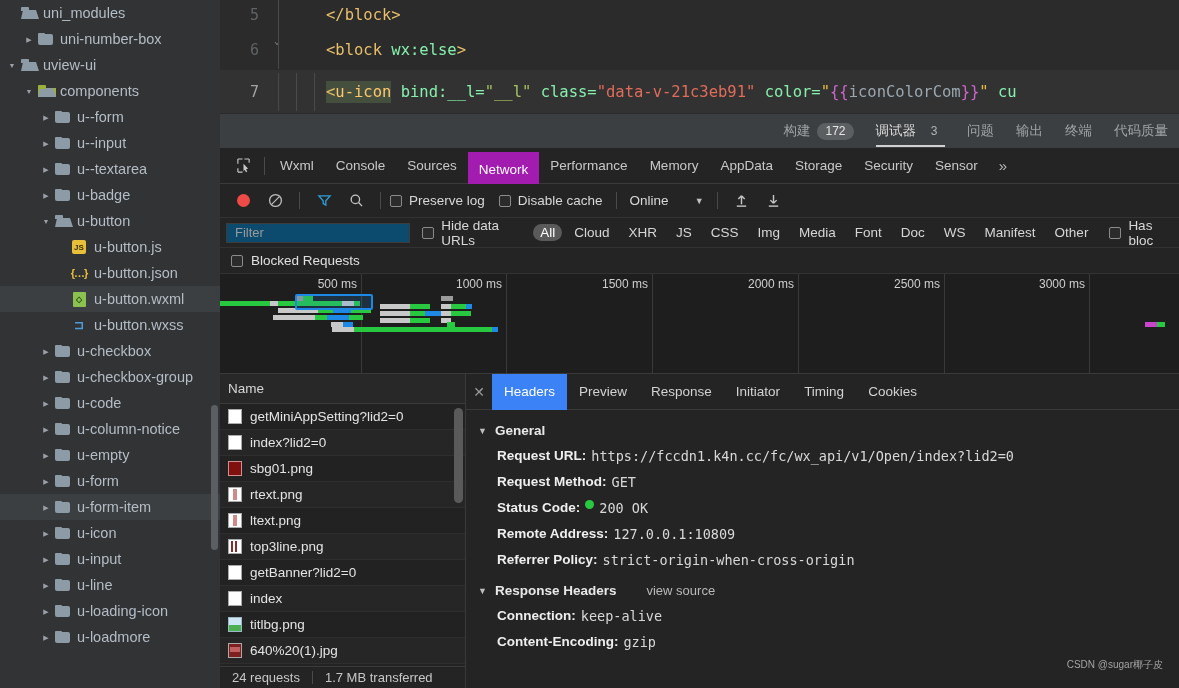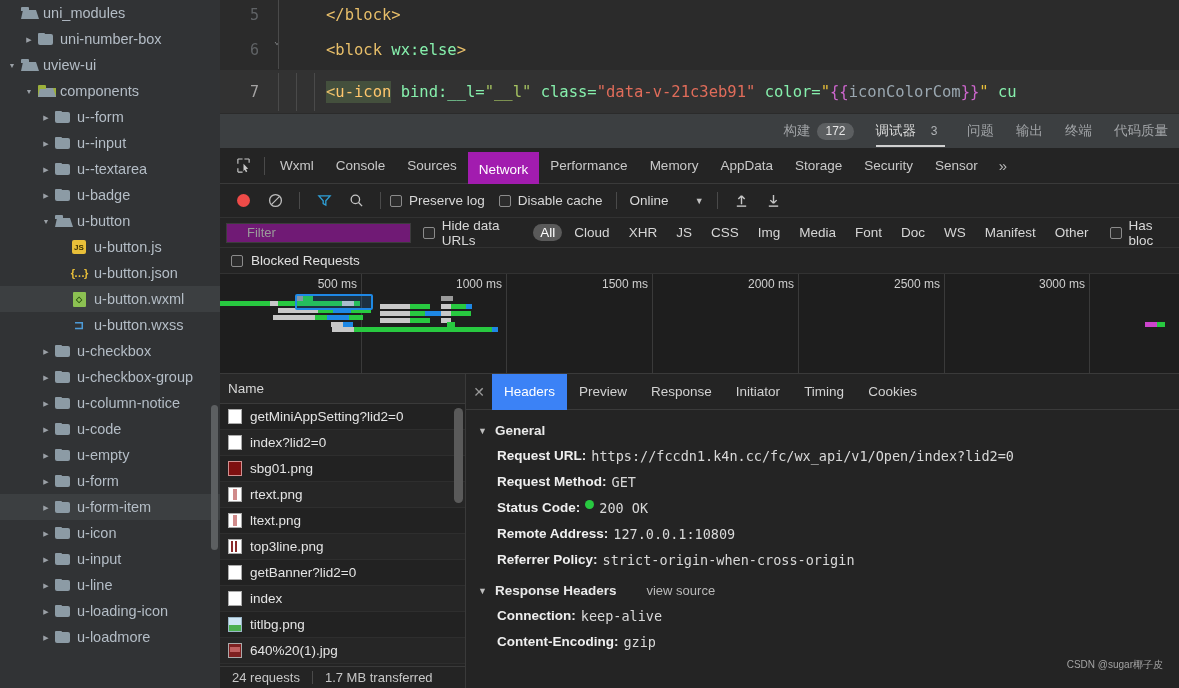--- a/index.html
+++ b/index.html
@@ -157,23 +157,23 @@
     display:flex;align-items:center; color:#d8d8d8; font-size:13.5px; gap:26px; padding:0 4px;
   }
   .caret-dn{ color:#c0c0c0; font-size:9px; }
 
   
   .nt-filter{
     height:30px; display:flex; align-items:center; background:#242424;
     border-bottom:1px solid #323232; padding-left:0px;
   }
   .filter-box{
-    width:200px; height:20px; background:#701a75; border:1px solid #3c3c3c;
+    width:200px; height:20px; background:#0c4a6e; border:1px solid #3c3c3c;
     margin-left:6px; color:#9a9a9a; font-size:13px; display:flex; align-items:center;
-    padding-left:20px;
+    padding-left:8px;
   }
   .ftype{ color:#d6d6d6; font-size:13.5px; padding:1px 7px; border-radius:9px; white-space:nowrap;}
   .ftype.on{ background:#5a5a5a; color:#fff; }
 
   
   .nt-blocked{
     height:26px; display:flex; align-items:center; gap:8px; padding-left:11px;
     background:#242424; border-bottom:1px solid #323232; color:#e0e0e0; font-size:13.5px;
   }
 
@@ -376,28 +376,28 @@
           <span class="ic">
             <span class="folder"></span>
           </span>
           <span class="lbl">u-checkbox-group</span>
         </div>
         <div class="tree-row" style="padding-left: 40px;">
           <span class="arrow closed"></span>
           <span class="ic">
             <span class="folder"></span>
           </span>
+          <span class="lbl">u-code</span>
+        </div>
+        <div class="tree-row" style="padding-left: 40px;">
+          <span class="arrow closed"></span>
+          <span class="ic">
+            <span class="folder"></span>
+          </span>
           <span class="lbl">u-column-notice</span>
-        </div>
-        <div class="tree-row" style="padding-left: 40px;">
-          <span class="arrow closed"></span>
-          <span class="ic">
-            <span class="folder"></span>
-          </span>
-          <span class="lbl">u-code</span>
         </div>
         <div class="tree-row" style="padding-left: 40px;">
           <span class="arrow closed"></span>
           <span class="ic">
             <span class="folder"></span>
           </span>
           <span class="lbl">u-empty</span>
         </div>
         <div class="tree-row" style="padding-left: 40px;">
           <span class="arrow closed"></span>

